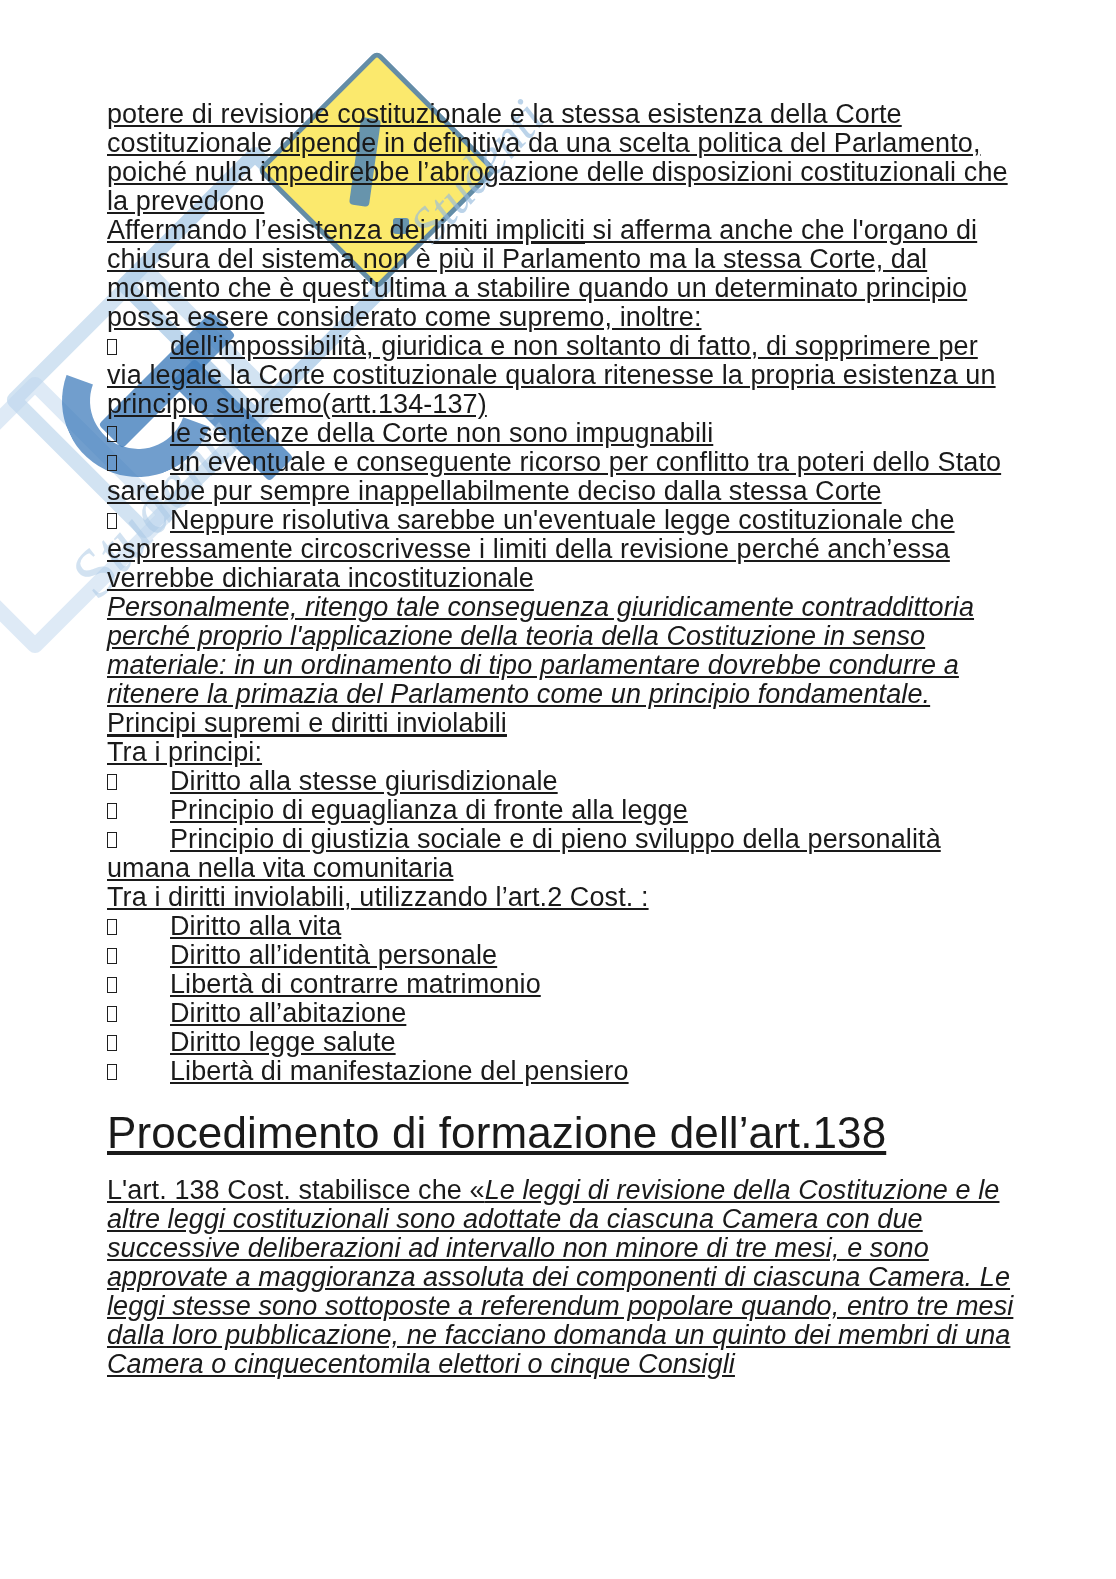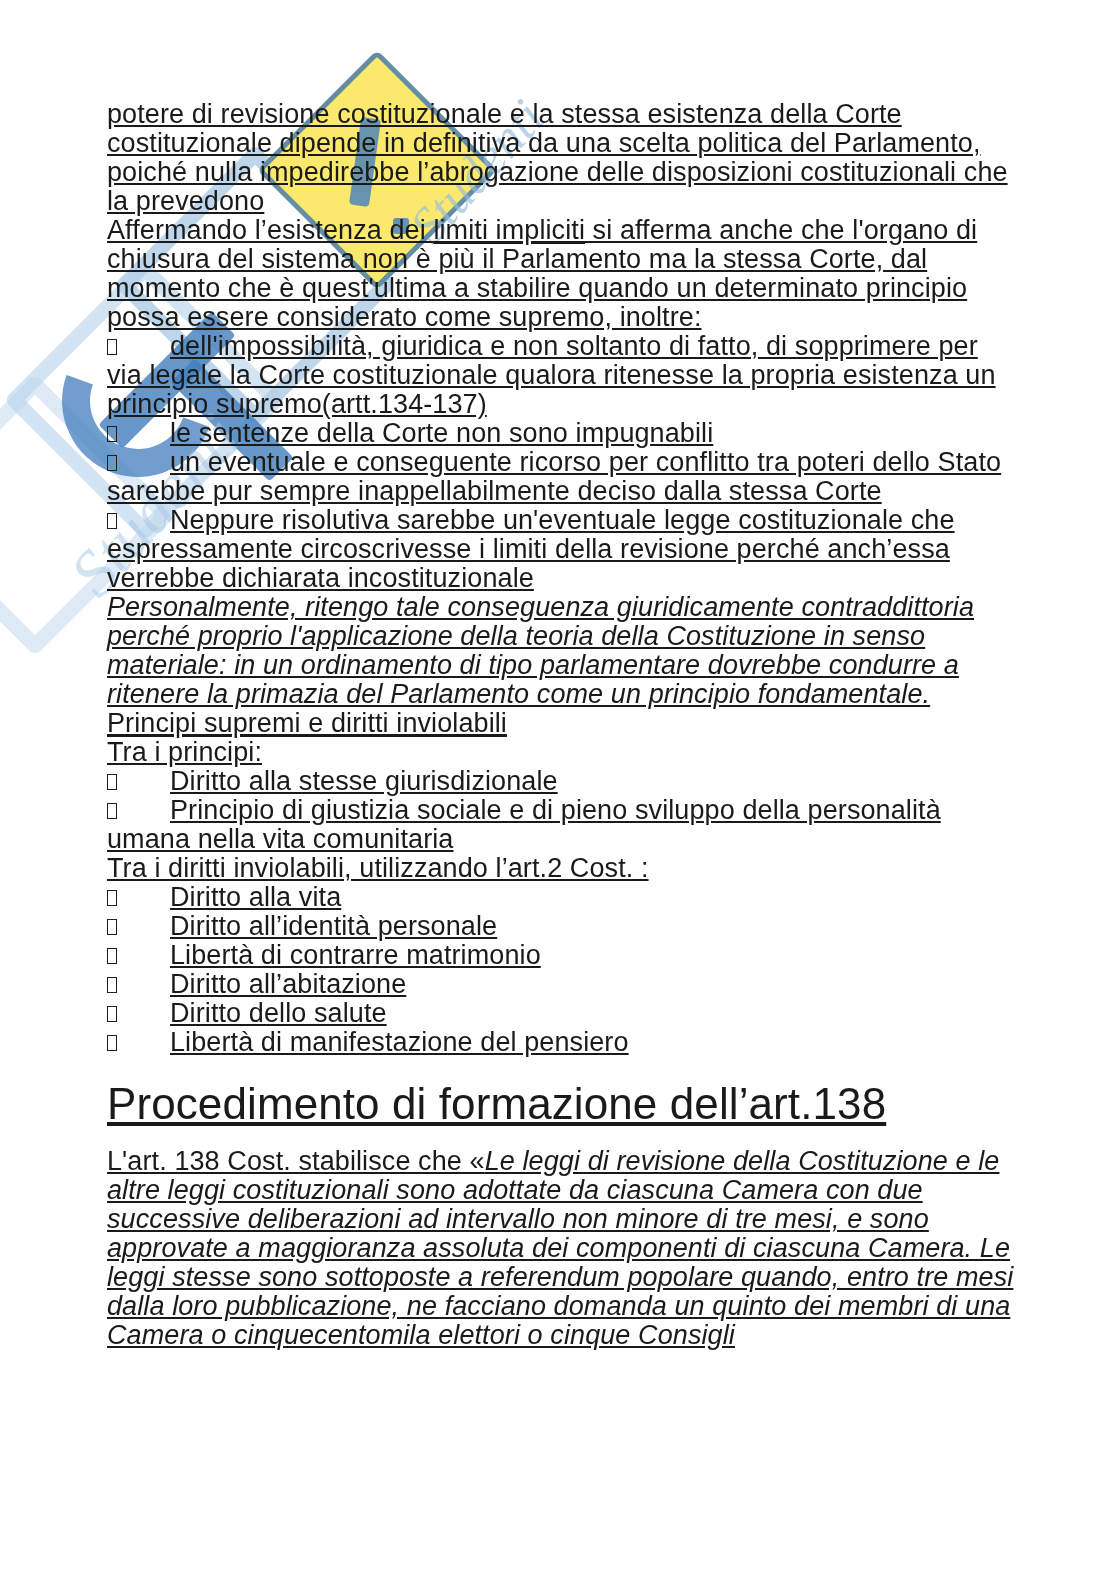--- a/index.html
+++ b/index.html
@@ -136,29 +136,30 @@
     <p class="para"><span class="tofu"></span><span>un eventuale e conseguente ricorso per conflitto tra poteri dello Stato sarebbe pur sempre inappellabilmente deciso dalla stessa Corte</span></p>
     <p class="para"><span class="tofu"></span><span>Neppure risolutiva sarebbe un'eventuale legge costituzionale che espressamente circoscrivesse i limiti della revisione perché anch’essa verrebbe dichiarata incostituzionale</span></p>
 
     <p class="para italic">Personalmente, ritengo tale conseguenza giuridicamente contraddittoria perché proprio l'applicazione della teoria della Costituzione in senso materiale: in un ordinamento di tipo parlamentare dovrebbe condurre a ritenere la primazia del Parlamento come un principio fondamentale.</p>
 
     <p class="para u">Principi supremi e diritti inviolabili</p>
 
     <p class="para">Tra i principi:</p>
 
     <p class="para"><span class="tofu"></span><span>Diritto alla stesse giurisdizionale</span></p>
+    <p class="para"><span class="tofu"></span><span>Principio di eguaglianza di fronte alla legge</span></p>
     <p class="para"><span class="tofu"></span><span>Principio di giustizia sociale e di pieno sviluppo della personalità umana nella vita comunitaria</span></p>
 
     <p class="para">Tra i diritti inviolabili, utilizzando l’art.2 Cost. :</p>
 
     <p class="para"><span class="tofu"></span><span>Diritto alla vita</span></p>
     <p class="para"><span class="tofu"></span><span>Diritto all’identità personale</span></p>
     <p class="para"><span class="tofu"></span><span>Libertà di contrarre matrimonio</span></p>
     <p class="para"><span class="tofu"></span><span>Diritto all’abitazione</span></p>
-    <p class="para"><span class="tofu"></span><span>Diritto dello salute</span></p>
+    <p class="para"><span class="tofu"></span><span>Diritto legge salute</span></p>
     <p class="para"><span class="tofu"></span><span>Libertà di manifestazione del pensiero</span></p>
 
     <h1 class="heading">Procedimento di formazione dell’art.138</h1>
 
     <p class="para"><span>L'art. 138 Cost. stabilisce che «</span><span class="italic">Le leggi di revisione della Costituzione e le altre leggi costituzionali sono adottate da ciascuna Camera con due successive deliberazioni ad intervallo non minore di tre mesi, e sono approvate a maggioranza assoluta dei componenti di ciascuna Camera. Le leggi stesse sono sottoposte a referendum popolare quando, entro tre mesi dalla loro pubblicazione, ne facciano domanda un quinto dei membri di una Camera o cinquecentomila elettori o cinque Consigli</span></p>
 
   </div>
 </div>
 
 </body></html>

